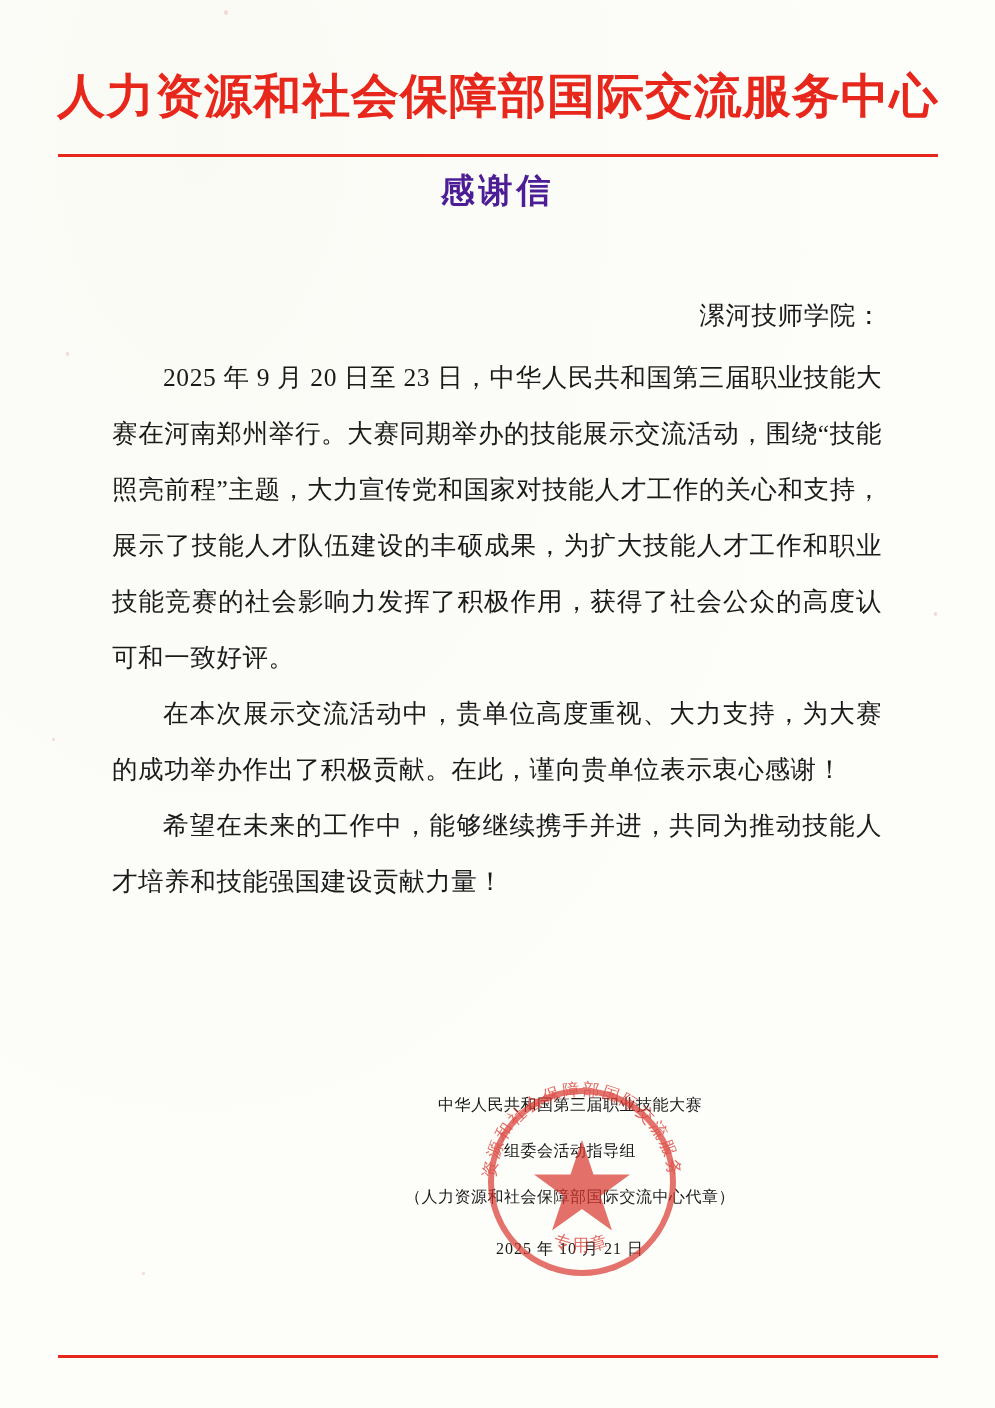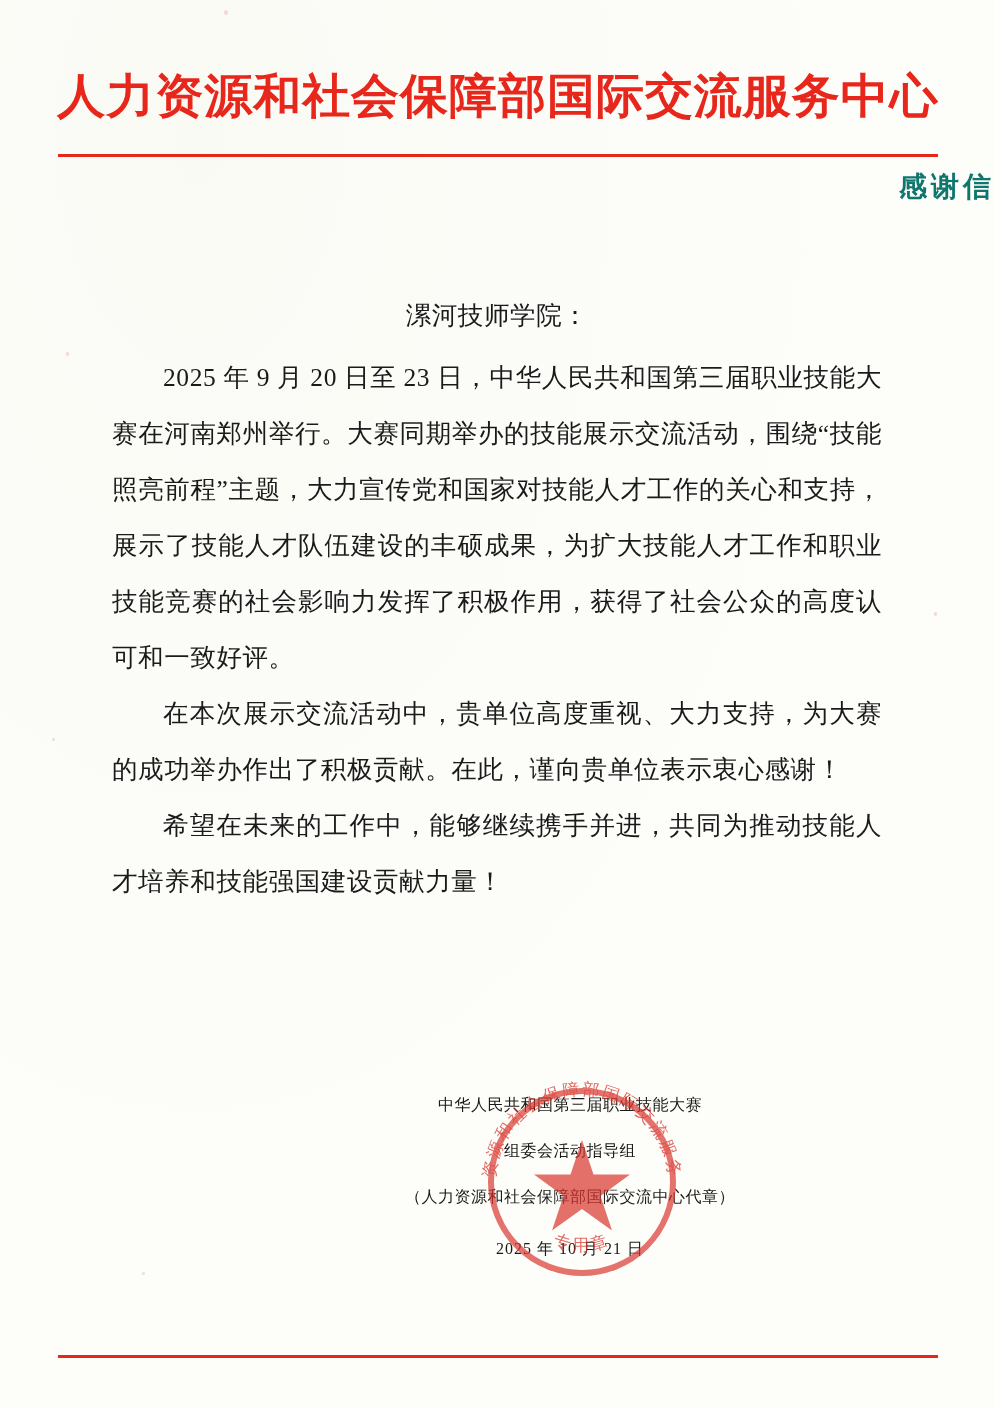--- a/index.html
+++ b/index.html
@@ -57,42 +57,42 @@
     height: 3px;
     background: #e8271c;
   }
 
   
   .doc-title {
     position: absolute;
     left: 0;
     top: 168px;
     width: 995px;
-    text-align: right;
+    text-align: center;
     font-family: "DejaVu Serif", "Liberation Serif", serif;
     font-weight: bold;
-    font-size: 28px;
+    font-size: 34px;
     letter-spacing: 4px;
-    color: #0f766e;
+    color: #4c1d95;
   }
 
   
   .body-block {
     position: absolute;
     left: 112px;
     top: 288px;
     width: 770px;
     color: #1a1a1a;
     font-size: 25.5px;
     line-height: 56px;
     letter-spacing: 0.6px;
   }
   .salutation {
     margin: 0 0 6px 0;
-    text-align: center;
+    text-align: right;
   }
   .para {
     margin: 0;
     text-indent: 2em;
     text-align: justify;
     text-justify: inter-ideograph;
   }
 
   
   .sign-block {

